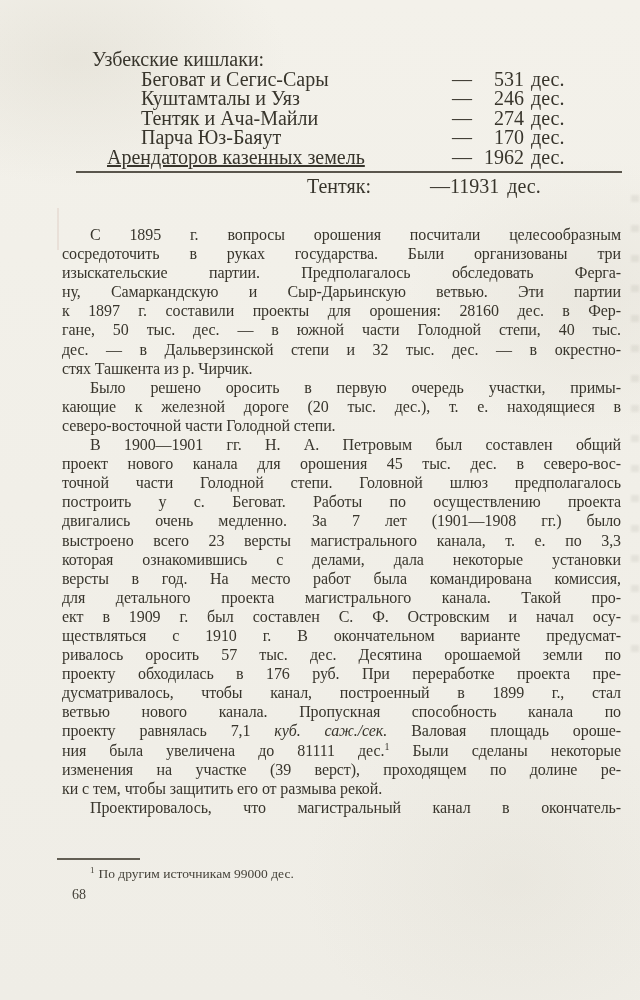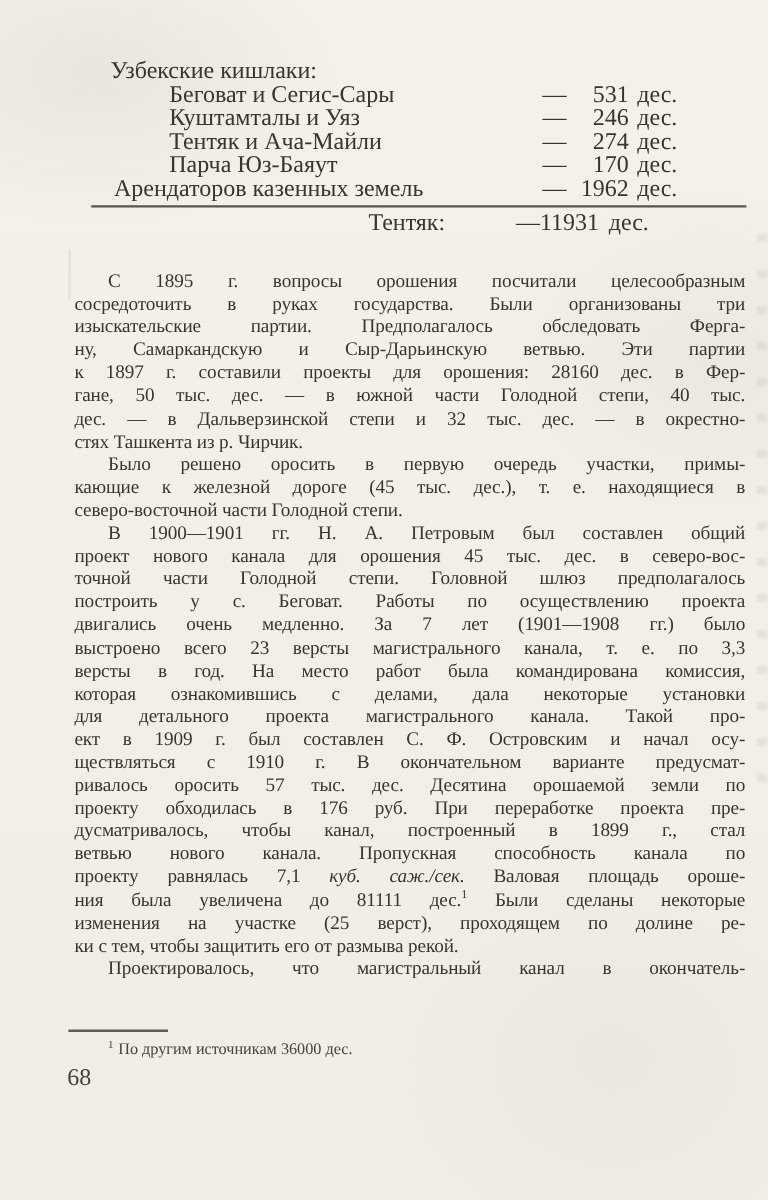--- a/index.html
+++ b/index.html
@@ -17,21 +17,21 @@
       radial-gradient(ellipse 260px 200px at 92% 30%, rgba(208,203,190,.22), transparent 70%),
       radial-gradient(ellipse 300px 240px at 80% 88%, rgba(210,206,193,.20), transparent 70%),
       linear-gradient(180deg, #f3f1ea 0%, #f1efe8 50%, #efede6 100%);
     color:#38352c;
   }
   
   .tbl{position:absolute;left:62px;top:48px;width:560px;font-size:20px;}
   .tbl-header{margin-left:30px;height:22px;line-height:22px;}
   .trow{position:relative;height:19.4px;line-height:19.4px;}
   .trow .lbl-deep{margin-left:79px;}
-  .trow .lbl-shallow{margin-left:33px;}
+  .trow .lbl-shallow{margin-left:45px;text-decoration:underline;}
   .tval{position:absolute;left:390px;top:0;white-space:nowrap;}
   .tval .dash{display:inline-block;width:26px;}
   .tval .num{display:inline-block;width:46px;text-align:right;}
   .tval .unit{margin-left:7px;}
   .tbl-rule{margin:4px 0 0 14px;width:546px;border-top:2px solid rgba(62,58,48,.85);}
   .total-row{position:relative;height:26px;line-height:26px;}
   .total-label{position:absolute;left:245px;}
   .total-val{position:absolute;left:368px;white-space:nowrap;}
   .total-val .unit{margin-left:8px;}
   
@@ -43,21 +43,21 @@
   .para{margin:0;}
   .line{text-align:justify;text-align-last:justify;white-space:normal;}
   .line.first{padding-left:28px;}
   .line.last{text-align-last:left;}
   .it{font-style:italic;}
   sup{font-size:10px;line-height:0;vertical-align:super;}
   
   .fn-rule{position:absolute;left:57px;top:858px;width:83px;border-top:2px solid rgba(62,58,48,.8);}
   .footnote{position:absolute;left:62px;top:866px;width:520px;padding-left:28px;font-size:13.5px;color:#46433a;}
   .footnote sup{font-size:9px;margin-right:4px;}
-  .page-number{position:absolute;left:56px;top:887px;font-size:20px;color:#45423a;}
+  .page-number{position:absolute;left:72px;top:887px;font-size:14px;color:#45423a;}
   
   .artifact-right{
     position:absolute;right:1px;top:195px;width:8px;height:460px;
     background:repeating-linear-gradient(to bottom,
       rgba(125,118,105,.10) 0 7px, transparent 7px 30px);
     filter:blur(1px);
   }
   .artifact-left{
     position:absolute;left:57px;top:208px;width:2px;height:42px;
     background:rgba(185,125,115,.14);filter:blur(.5px);
@@ -90,49 +90,49 @@
         <div class="line"><span>сосредоточить в руках государства. Были организованы три</span></div>
         <div class="line"><span>изыскательские партии. Предполагалось обследовать Ферга-</span></div>
         <div class="line"><span>ну, Самаркандскую и Сыр-Дарьинскую ветвью. Эти партии</span></div>
         <div class="line"><span>к 1897 г. составили проекты для орошения: 28160 дес. в Фер-</span></div>
         <div class="line"><span>гане, 50 тыс. дес. — в южной части Голодной степи, 40 тыс.</span></div>
         <div class="line"><span>дес. — в Дальверзинской степи и 32 тыс. дес. — в окрестно-</span></div>
         <div class="line last"><span>стях Ташкента из р. Чирчик.</span></div>
       </div>
       <div class="para">
         <div class="line first"><span>Было решено оросить в первую очередь участки, примы-</span></div>
-        <div class="line"><span>кающие к железной дороге (45 тыс. дес.), т. е. находящиеся в</span></div>
+        <div class="line"><span>кающие к железной дороге (20 тыс. дес.), т. е. находящиеся в</span></div>
         <div class="line last"><span>северо-восточной части Голодной степи.</span></div>
       </div>
       <div class="para">
         <div class="line first"><span>В 1900—1901 гг. Н. А. Петровым был составлен общий</span></div>
         <div class="line"><span>проект нового канала для орошения 45 тыс. дес. в северо-вос-</span></div>
         <div class="line"><span>точной части Голодной степи. Головной шлюз предполагалось</span></div>
         <div class="line"><span>построить у с. Беговат. Работы по осуществлению проекта</span></div>
         <div class="line"><span>двигались очень медленно. За 7 лет (1901—1908 гг.) было</span></div>
         <div class="line"><span>выстроено всего 23 версты магистрального канала, т. е. по 3,3</span></div>
+        <div class="line"><span>которая ознакомившись с делами, дала некоторые установки</span></div>
         <div class="line"><span>версты в год. На место работ была командирована комиссия,</span></div>
-        <div class="line"><span>которая ознакомившись с делами, дала некоторые установки</span></div>
         <div class="line"><span>для детального проекта магистрального канала. Такой про-</span></div>
         <div class="line"><span>ект в 1909 г. был составлен С. Ф. Островским и начал осу-</span></div>
         <div class="line"><span>ществляться с 1910 г. В окончательном варианте предусмат-</span></div>
         <div class="line"><span>ривалось оросить 57 тыс. дес. Десятина орошаемой земли по</span></div>
         <div class="line"><span>проекту обходилась в 176 руб. При переработке проекта пре-</span></div>
         <div class="line"><span>дусматривалось, чтобы канал, построенный в 1899 г., стал</span></div>
         <div class="line"><span>ветвью нового канала. Пропускная способность канала по</span></div>
         <div class="line"><span>проекту равнялась 7,1 </span><span class="it">куб. саж./сек.</span><span> Валовая площадь ороше-</span></div>
         <div class="line"><span>ния была увеличена до 81111 дес.</span><sup>1</sup><span> Были сделаны некоторые</span></div>
-        <div class="line"><span>изменения на участке (25 верст), проходящем по долине ре-</span></div>
+        <div class="line"><span>изменения на участке (39 верст), проходящем по долине ре-</span></div>
         <div class="line last"><span>ки с тем, чтобы защитить его от размыва рекой.</span></div>
       </div>
       <div class="para">
         <div class="line first"><span>Проектировалось, что магистральный канал в окончатель-</span></div>
       </div>
     </div>
 
   <div class="fn-rule"></div>
-  <div class="footnote"><sup>1</sup><span>По другим источникам 36000 дес.</span></div>
+  <div class="footnote"><sup>1</sup><span>По другим источникам 99000 дес.</span></div>
 
   <div class="page-number">68</div>
 
   <div class="artifact-right"></div>
   <div class="artifact-left"></div>
 </div>
 
 </body></html>

